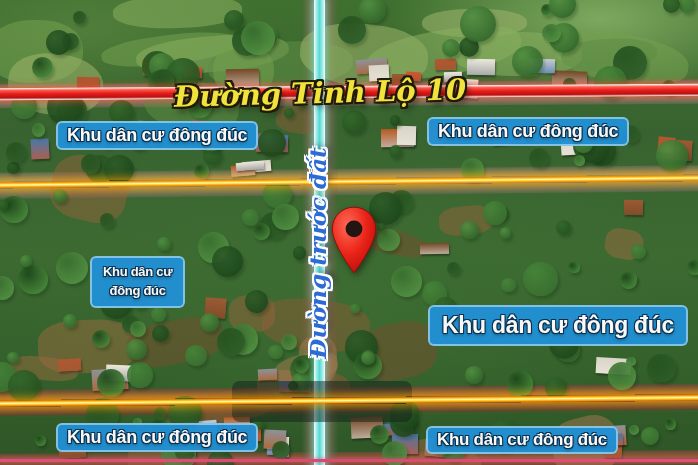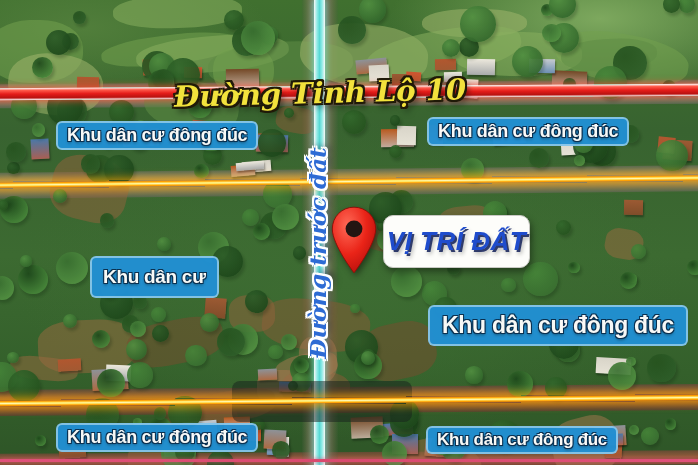--- a/index.html
+++ b/index.html
@@ -61,21 +61,21 @@
     text-shadow:-2px -2px 0 #0e3028,2px -2px 0 #0e3028,-2px 2px 0 #0e3028,2px 2px 0 #0e3028,
       0 -2px 0 #0e3028,0 2px 0 #0e3028,-2px 0 0 #0e3028,2px 0 0 #0e3028,2px 3px 5px rgba(0,0,0,.6);}
   
   .area-label{position:absolute;z-index:6;display:inline-flex;align-items:center;justify-content:center;
     background:var(--label-blue,#2190d4);opacity:.96;
     border:2px solid rgba(200,235,252,.6);border-radius:6px;
     color:#fff;font-weight:bold;letter-spacing:-.3px;white-space:nowrap;
     text-shadow:-1px -1px 0 #0a2f52,1px -1px 0 #0a2f52,-1px 1px 0 #0a2f52,1px 1px 0 #0a2f52,0 2px 3px rgba(0,0,0,.45);}
   .lbl-tl{left:56px;top:121px;font-size:18px;padding:2px 9px;}
   .lbl-tr{left:427px;top:117px;font-size:18px;padding:2px 9px;}
-  .lbl-ml{left:90px;top:256px;font-size:19px;padding:5px 11px;flex-direction:column;line-height:1.45;text-align:right;}
+  .lbl-ml{left:90px;top:256px;font-size:13px;padding:5px 11px;flex-direction:column;line-height:1.45;text-align:right;}
   .lbl-mr{left:428px;top:305px;font-size:23px;padding:5px 12px;}
   .lbl-bl{left:56px;top:423px;font-size:18px;padding:2px 9px;}
   .lbl-br{left:426px;top:426px;font-size:17px;padding:2px 9px;}
   
   .pin{position:absolute;left:330px;top:206px;width:48px;height:68px;z-index:7;
     filter:drop-shadow(2px 3px 3px rgba(0,0,0,.45));}
   .loc-box{position:absolute;left:383px;top:215px;width:147px;height:53px;z-index:7;
     background:#fdfdfa;border:1px solid #c9c9c4;border-radius:10px;
     display:flex;align-items:center;justify-content:center;
     box-shadow:2px 4px 7px rgba(0,0,0,.4);}
@@ -362,20 +362,21 @@
   <div class="road-name name-vert">Đường trước đất</div>
 
   <div class="area-label lbl-tl">
     <span>Khu dân cư đông đúc</span>
   </div>
   <div class="area-label lbl-tr">
     <span>Khu dân cư đông đúc</span>
   </div>
   <div class="area-label lbl-ml">
     <span>Khu dân cư</span>
+    <span>đông đúc</span>
   </div>
   <div class="area-label lbl-mr">
     <span>Khu dân cư đông đúc</span>
   </div>
   <div class="area-label lbl-bl">
     <span>Khu dân cư đông đúc</span>
   </div>
   <div class="area-label lbl-br">
     <span>Khu dân cư đông đúc</span>
   </div>
@@ -386,17 +387,14 @@
         <radialGradient id="pg" cx="35%" cy="28%" r="80%">
           <stop offset="0" stop-color="#ff6a57"></stop>
           <stop offset="0.55" stop-color="#ea2418"></stop>
           <stop offset="1" stop-color="#b50f0c"></stop>
         </radialGradient>
       </defs>
       <path d="M20 1C9.5 1 1.5 9.3 1.5 19.6 1.5 33 20 57 20 57s18.5-24 18.5-37.4C38.5 9.3 30.5 1 20 1z" fill="url(#pg)" stroke="#8f0d08" stroke-width="0.8"></path>
       <circle cx="20" cy="19.5" r="7.2" fill="#231512"></circle>
     </svg>
   </div>
-  <div class="loc-box">
-    <span class="loc-text">VỊ TRÍ ĐẤT</span>
-  </div>
 
 </div>
 
 </body></html>

